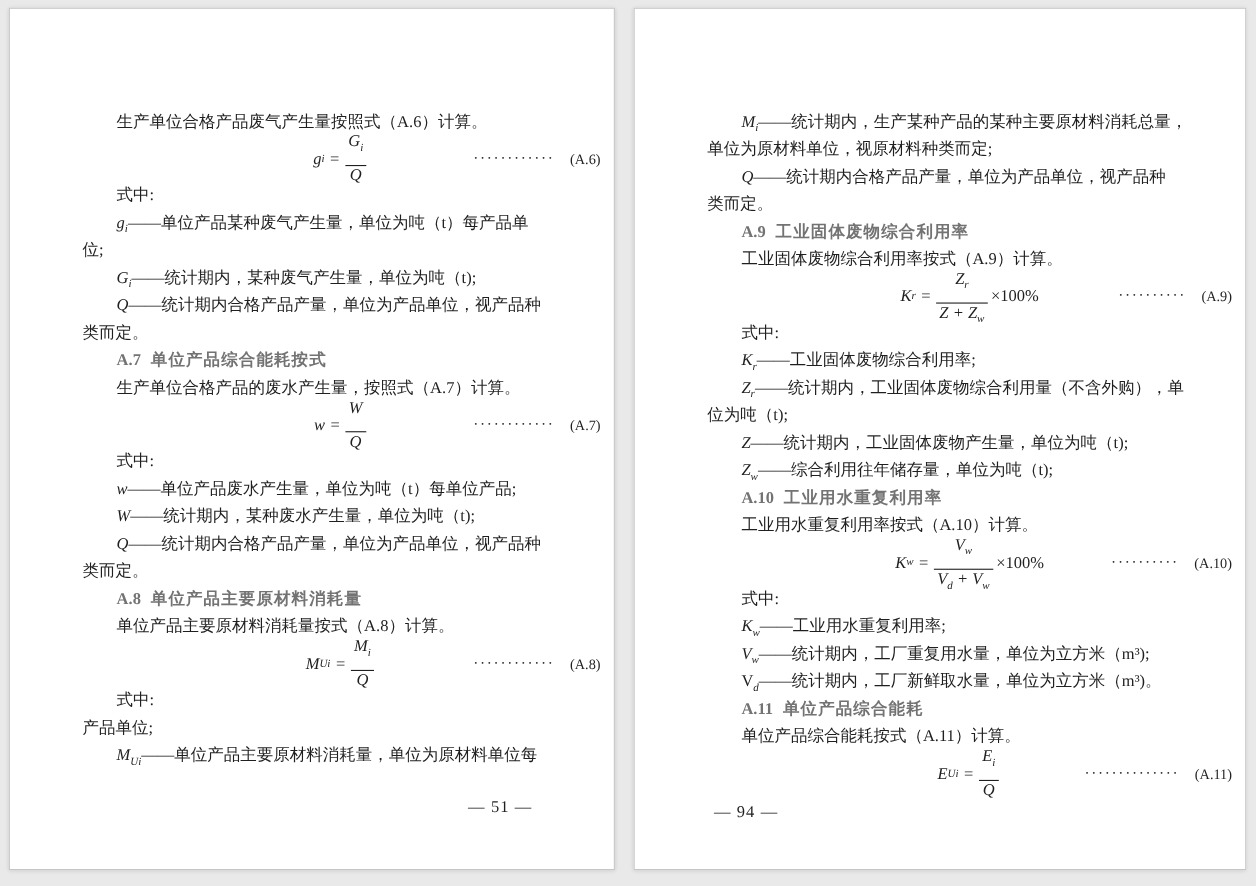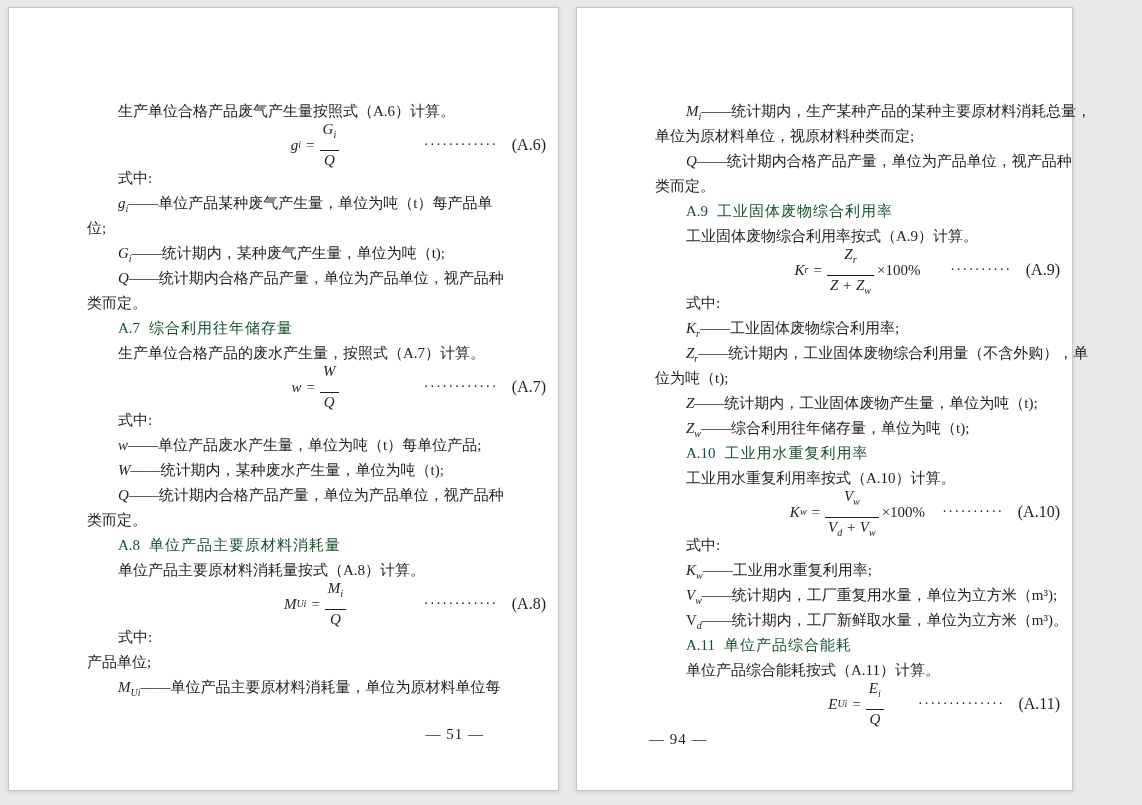--- a/index.html
+++ b/index.html
@@ -11,52 +11,52 @@
     overflow:hidden;
   }
   .page{
     position:absolute;top:7px;height:784px;
     background:#ffffff;
     border:1px solid #c6c6c6;
     box-shadow:0 1px 4px rgba(0,0,0,0.14);
     box-sizing:border-box;
   }
   .page-left{left:8px;width:551px;}
-  .page-right{left:576px;width:497px;}
+  .page-right{left:576px;width:557px;}
   .content{
-    position:absolute;top:0;left:16px;right:0;
+    position:absolute;top:0;left:4px;right:0;
     padding:91px 12px 0 62px;
     font-size:15px;
   }
   .line{
     height:25px;line-height:25px;
     white-space:nowrap;
   }
   .indent{text-indent:31px;}
-  .heading{font-weight:normal;color:#14532d;}
+  .heading{font-weight:bold;color:#737373;}
   .heading .htitle{margin-left:9px;letter-spacing:1px;}
   .var{font-style:italic;font-family:"Liberation Serif","DejaVu Serif",serif;}
   .var.upright{font-style:normal;}
   sub.vsub{font-size:10px;font-style:italic;line-height:0;}
   
   .formula-row{
     height:42px;display:flex;align-items:center;white-space:nowrap;
   }
   .fspace{flex:1 1 150px;}
   .ftrail{
     flex:1 1 150px;display:flex;align-items:center;justify-content:flex-end;
   }
   .equation{display:inline-flex;align-items:center;font-size:15px;}
   .eqsign{margin:0 5px;font-style:normal;}
   .frac{display:inline-block;text-align:center;vertical-align:middle;line-height:1.15;}
   .frac .num{display:block;border-bottom:1px solid #1f1f1f;padding:0 3px 11px 3px;}
   .frac .den{display:block;padding:1px 3px 0 3px;}
   .mult{font-style:normal;margin-left:3px;}
   .dots{letter-spacing:1.5px;font-size:14px;color:#1f1f1f;margin-right:14px;}
-  .eqlabel{font-size:16px;}
+  .eqlabel{font-size:13px;}
   .pagenum{position:absolute;font-size:15px;letter-spacing:1px;}
   .pagenum-left{right:74px;bottom:47px;}
   .pagenum-right{left:72px;bottom:42px;}
 </style>
 </head>
 <body>
 
 <div class="page page-left">
   <div class="content">
 
@@ -81,21 +81,21 @@
     </div>
 
     <div class="line indent">式中:</div>
 
     <div class="line indent"><span class="var">g</span><sub class="vsub">i</sub><span>——单位产品某种废气产生量，单位为吨（t）每产品单</span></div>
     <div class="line">位;</div>
     <div class="line indent"><span class="var">G</span><sub class="vsub">i</sub><span>——统计期内，某种废气产生量，单位为吨（t);</span></div>
     <div class="line indent"><span class="var">Q</span><sub class="vsub"></sub><span>——统计期内合格产品产量，单位为产品单位，视产品种</span></div>
     <div class="line">类而定。</div>
 
-    <div class="line indent heading"><span>A.7</span><span class="htitle">综合利用往年储存量</span></div>
+    <div class="line indent heading"><span>A.7</span><span class="htitle">单位产品综合能耗按式</span></div>
     <div class="line indent">生产单位合格产品的废水产生量，按照式（A.7）计算。</div>
 
     <div class="formula-row">
       <span class="fspace"></span>
       <span class="equation">
           <span class="var">w</span>
           <sub class="vsub"></sub>
           <span class="eqsign">=</span>
           <span class="frac">
             <span class="num"><span class="var">W</span><sub class="vsub"></sub></span>

